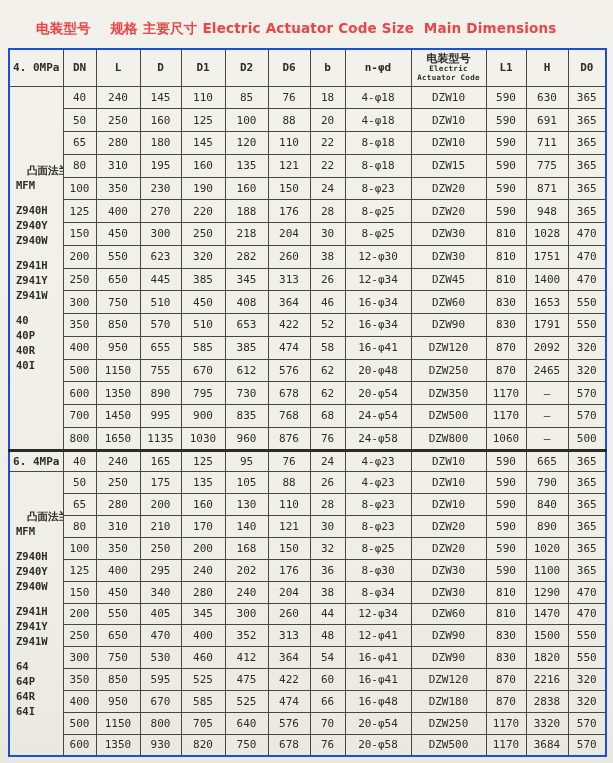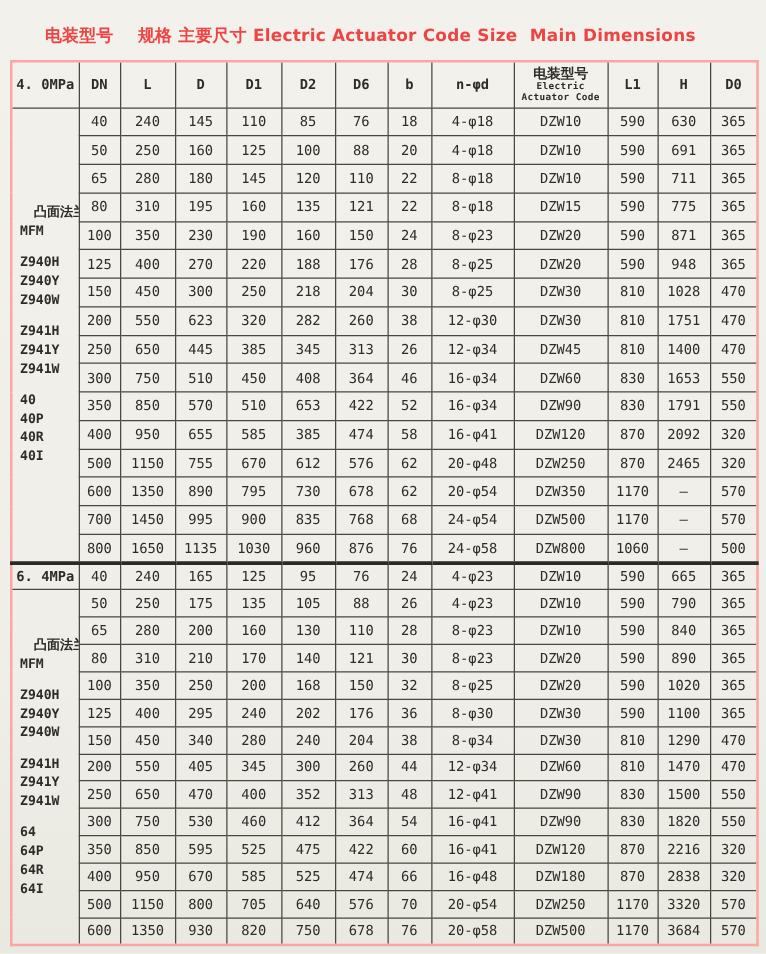--- a/index.html
+++ b/index.html
@@ -12,21 +12,21 @@
   }
   .page-title{
     position:absolute;left:24px;top:8px;margin:12px;
     font-family:"DejaVu Sans",sans-serif;
     font-size:13.5px;font-weight:bold;
     color:#ef4444;white-space:pre;letter-spacing:.2px;
   }
   table.spec-table{
     position:absolute;left:8px;top:48px;width:597px;
     border-collapse:collapse;table-layout:fixed;
-    border:2px solid #fca5a5;
+    border:2px solid #1d4ed8;
   }
   .spec-table th,.spec-table td{
     border:1px solid #4a4740;
     text-align:center;vertical-align:middle;
     font-family:"DejaVu Sans Mono",monospace;
     font-size:11px;color:#2e2c28;
     padding:0;overflow:hidden;white-space:nowrap;
   }
   .spec-table thead tr{height:37px;}
   .spec-table th{font-weight:bold;font-size:11px;}

